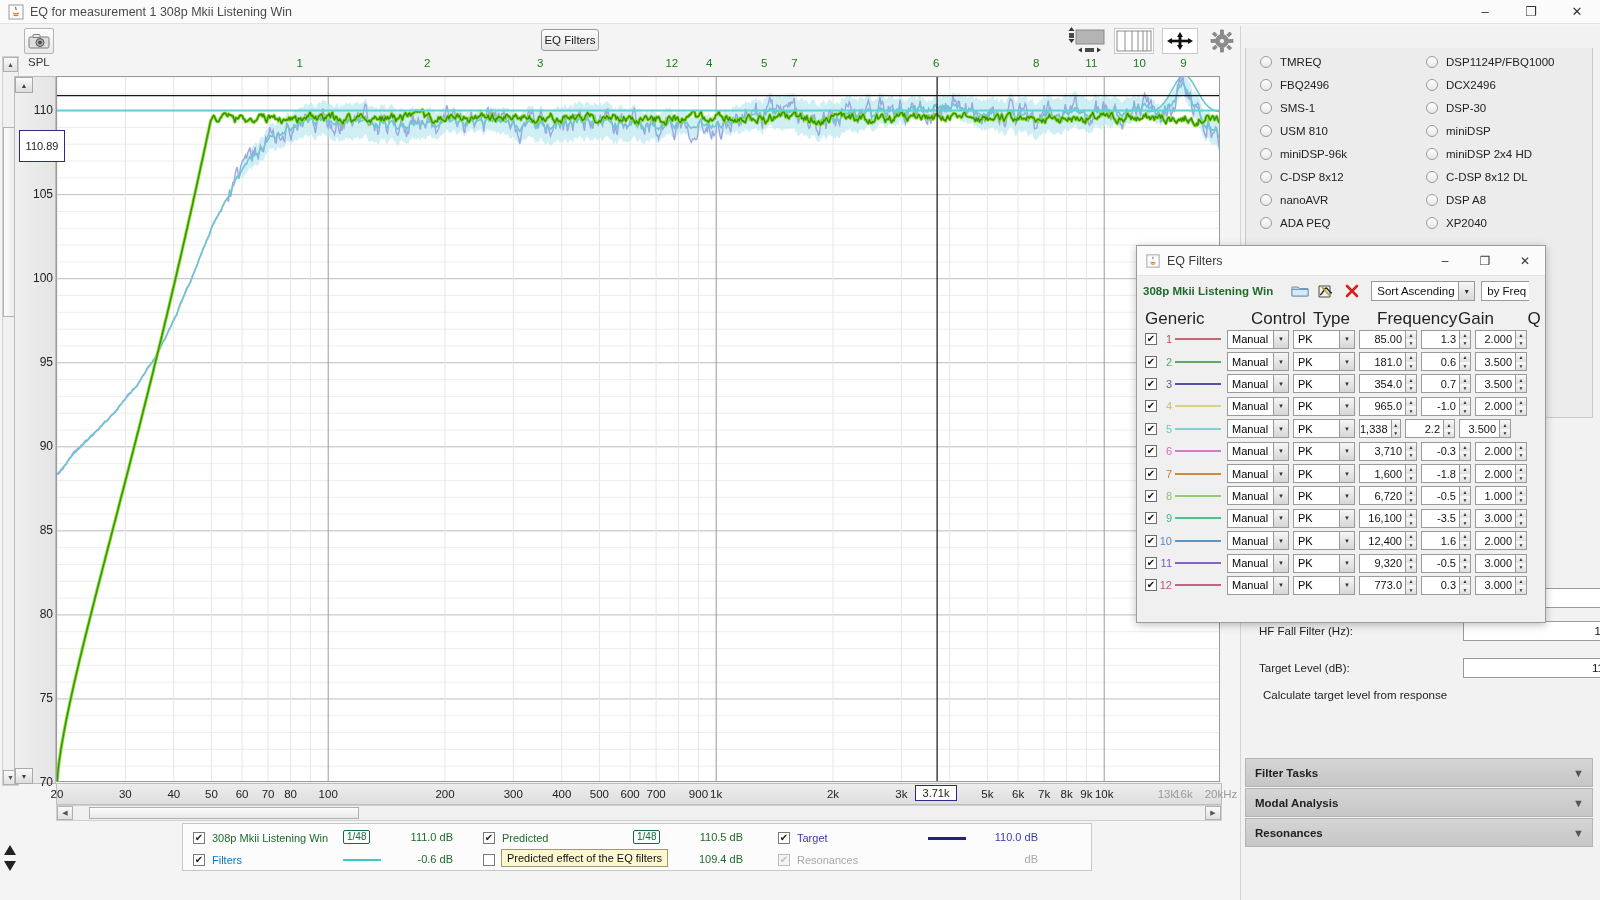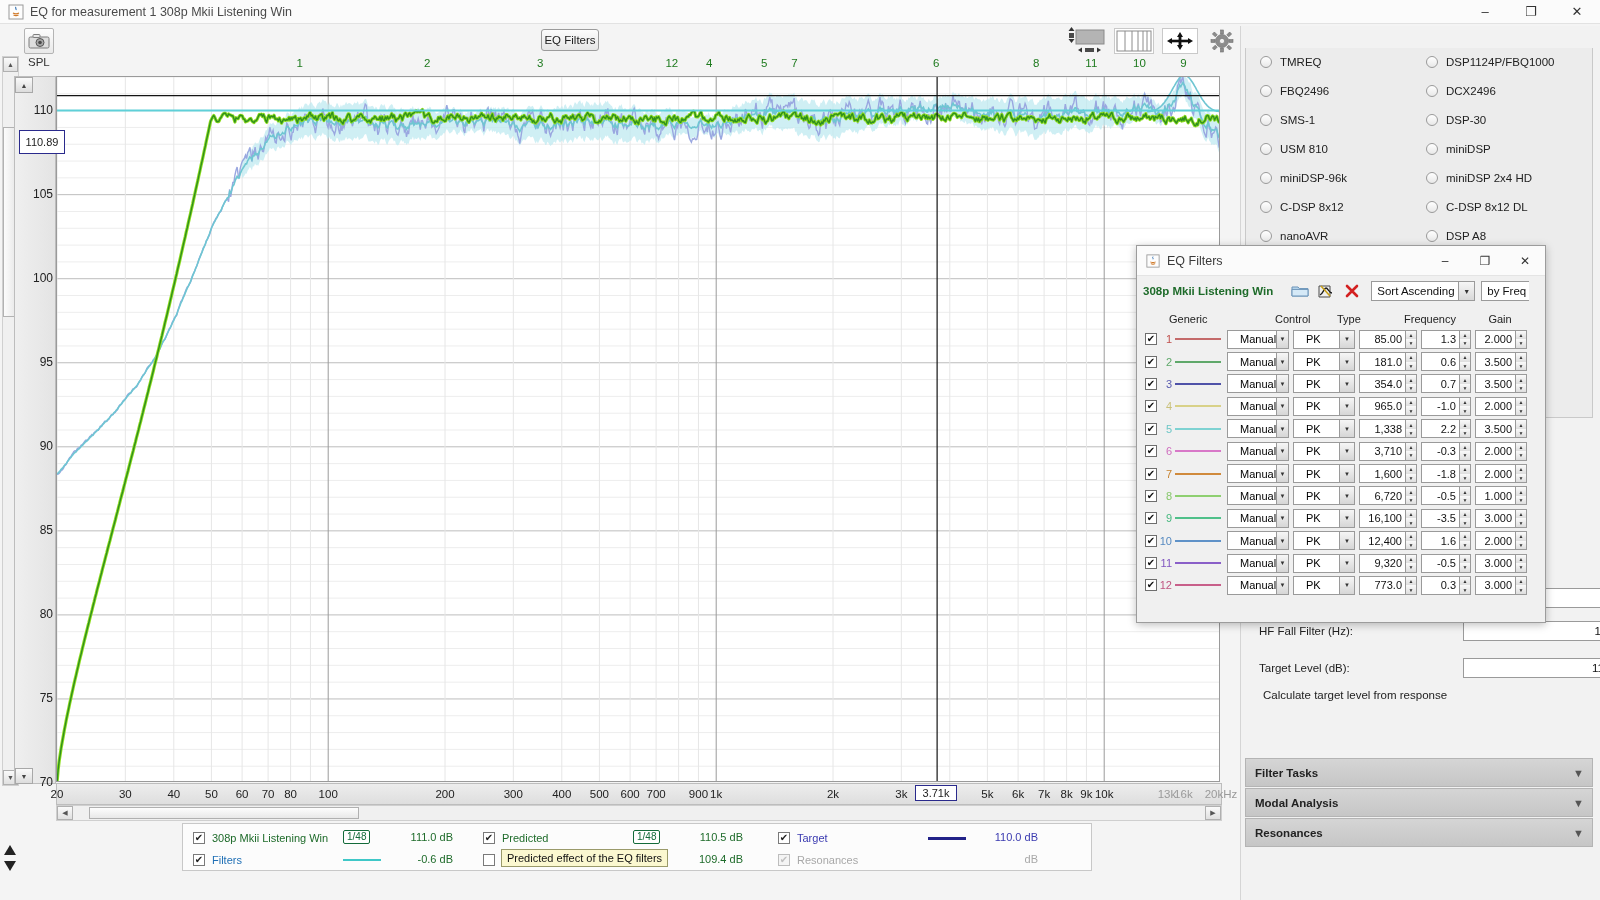--- a/index.html
+++ b/index.html
@@ -63,21 +63,21 @@
 
   .topnum { position:absolute; top:57px; font-size:11.5px; color:#1e7a1e; transform:translateX(-50%); }
 
   
   #yaxis { position:absolute; left:14px; top:76px; width:42px; height:708px;
            background:linear-gradient(90deg,#efefef,#e4e4e4); border:1px solid #bdbdbd; }
   .yscroll-btn { position:absolute; left:0; width:18px; height:16px; background:linear-gradient(#fafafa,#dcdcdc);
                  border:1px solid #a8a8a8; display:flex; align-items:center; justify-content:center; font-size:7px; color:#444;}
 
   #spl-readout {
-    position:absolute; left:19px; top:130px; width:46px; height:24px;
+    position:absolute; left:19px; top:130px; width:46px; height:32px;
     border:1px solid #2a2a8c; background:#fff; color:#222; font-size:11px;
     display:flex; align-items:center; justify-content:center; z-index:6;
   }
   #freq-readout {
     position:absolute; left:915px; top:785px; width:42px; height:16px;
     border:1px solid #2a2a8c; background:#fff; color:#222; font-size:11px;
     display:flex; align-items:center; justify-content:center; z-index:6;
   }
 
   
@@ -123,21 +123,21 @@
   #sidebar { position:absolute; left:1240px; top:26px; width:360px; height:874px; background:#f2f2f2;
              border-left:1px solid #d5d5d5; }
   .panel-head {
     position:relative; height:22px; background:linear-gradient(#d5d5d5,#c6c6c6);
     border:1px solid #b4b4b4; display:flex; align-items:center; padding-left:9px;
     font-weight:bold; font-size:11.5px; color:#222;
   }
   .panel-head .chev { position:absolute; right:8px; color:#555; font-size:11px; }
   .panel-body { background:#ececec; border:1px solid #c9c9c9; border-top:none; }
 
-  .radio-grid { display:grid; grid-template-columns:1fr 1fr; padding:8px 0 4px 14px; row-gap:17px; }
+  .radio-grid { display:grid; grid-template-columns:1fr 1fr; padding:8px 0 4px 14px; row-gap:11px; }
   .radio-item { display:flex; align-items:center; font-size:11.5px; color:#222; }
   .radio-dot { width:12px; height:12px; border-radius:50%; border:1px solid #9a9a9a;
                background:linear-gradient(#fff,#e8e8e8); margin-right:8px; flex:0 0 auto;}
 
   .field-row { display:flex; align-items:center; height:23px; margin:0 10px 10px 14px; }
   .field-row .lbl { font-size:11.5px; color:#222; flex:1 1 auto; }
   .spin { display:flex; width:120px; height:20px; }
   .spin input { flex:1 1 auto; border:1px solid #9a9a9a; border-right:none; background:#fff;
                 text-align:right; padding-right:5px; font-size:11.5px; font-family:"Liberation Sans",sans-serif;
                 color:#111; height:20px;}
@@ -158,31 +158,31 @@
                     font-size:12px; color:#333;}
   #eqdlg-tools { height:30px; display:flex; align-items:center; padding-left:6px; gap:0; }
   #eqdlg-tools .meas { font-size:11.5px; color:#1e6b2a; font-weight:bold; margin-right:14px;}
   .tbtn { width:26px; height:22px; display:flex; align-items:center; justify-content:center; }
   .combo { height:20px; border:1px solid #9a9a9a; background:#fff; display:flex; align-items:center;
            font-size:11.5px; color:#111; }
   .combo .txt { padding-left:5px; flex:1 1 auto; white-space:nowrap; overflow:hidden;}
   .combo .dd { width:16px; height:18px; border-left:1px solid #9a9a9a; background:linear-gradient(#f6f6f6,#d8d8d8);
                display:flex; align-items:center; justify-content:center; font-size:7px; color:#333;}
 
-  #filters-head { display:flex; align-items:center; height:18px; font-size:11px; color:#222;
-                  margin-top:4px; padding-left:8px;margin-left:24px; }
+  #filters-head { display:flex; align-items:center; height:18px; font-size:17px; color:#222;
+                  margin-top:4px; padding-left:8px; }
   #filters-body { position:relative; height:268px; overflow:hidden; }
   .frow { display:flex; align-items:center; height:22.4px; padding-left:8px; }
   .fchk { width:12px; height:12px; border:1px solid #6e6e6e; background:#fff; display:flex;
           align-items:center; justify-content:center; font-size:10px; color:#111; line-height:1;}
   .fnum { width:18px; text-align:right; font-size:11px; padding-right:3px; }
   .fline { width:46px; height:2px; }
   .fcombo { width:62px; height:19px; border:1px solid #9a9a9a; background:#fff; display:flex; align-items:center;
             font-size:11px; }
-  .fcombo .t { padding-left:12px; flex:1 1 auto;}
+  .fcombo .t { padding-left:4px; flex:1 1 auto;}
   .fcombo .a { width:15px; height:17px; border-left:1px solid #9a9a9a; background:linear-gradient(#f6f6f6,#d6d6d6);
                display:flex;align-items:center;justify-content:center;font-size:6px;color:#333;}
   .fnumbox { height:19px; border:1px solid #9a9a9a; background:#fff; display:flex; align-items:center; }
   .fnumbox .v { flex:1 1 auto; text-align:right; padding-right:3px; font-size:11px; color:#111;}
   .fnumbox .sp { width:11px; display:flex; flex-direction:column; height:17px;}
   .fnumbox .sp div { flex:1; border-left:1px solid #9a9a9a; background:linear-gradient(#fafafa,#dedede);
                      display:flex;align-items:center;justify-content:center;font-size:5px;color:#333;}
 </style>
 </head>
 <body>
@@ -770,21 +770,21 @@
           <span class="fnum" style="color: rgb(108, 198, 198);">5</span>
           <span class="fline" style="background: rgb(126, 210, 210); margin-right: 6px;"></span>
           <span class="fcombo" style="width: 62px; margin-right: 4px;">
             <span class="t">Manual</span>
             <span class="a">▼</span>
           </span>
           <span class="fcombo" style="width: 62px; margin-right: 4px;">
             <span class="t">PK</span>
             <span class="a">▼</span>
           </span>
-          <span class="fnumbox" style="width: 58px; margin-right: 4px;">
+          <span class="fnumbox" style="width: 42px; margin-right: 4px;">
             <span class="v">1,338</span>
             <span class="sp">
               <div>▲</div>
               <div>▼</div>
             </span>
           </span>
           <span class="fnumbox" style="width: 50px; margin-right: 4px;">
             <span class="v">2.2</span>
             <span class="sp">
               <div>▲</div>

